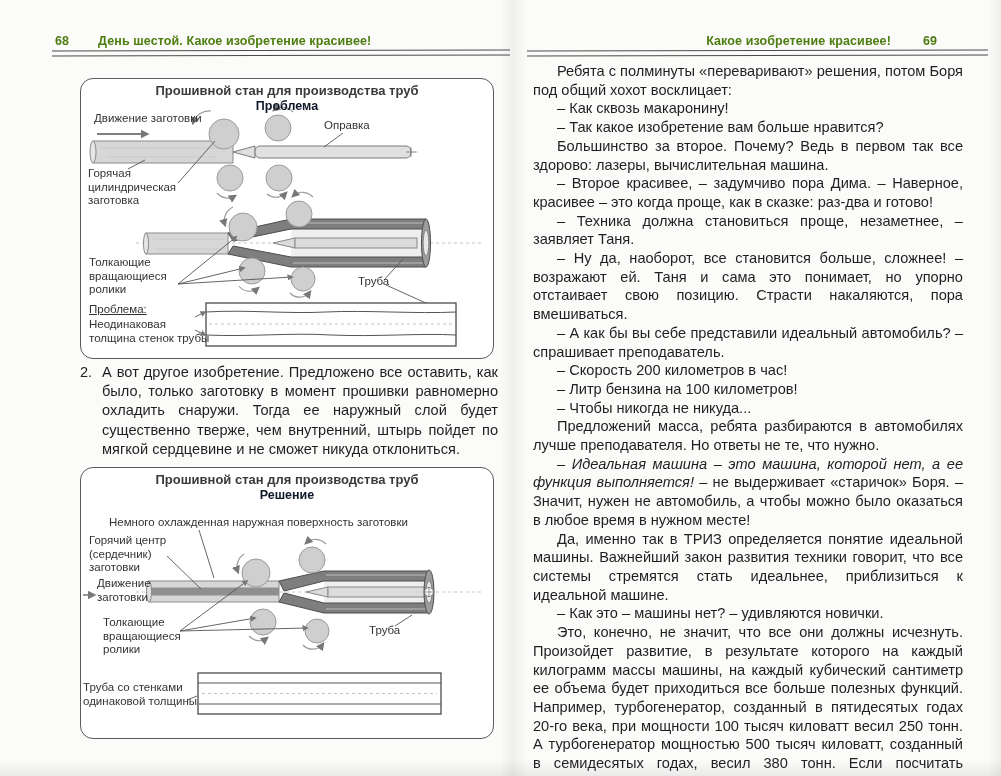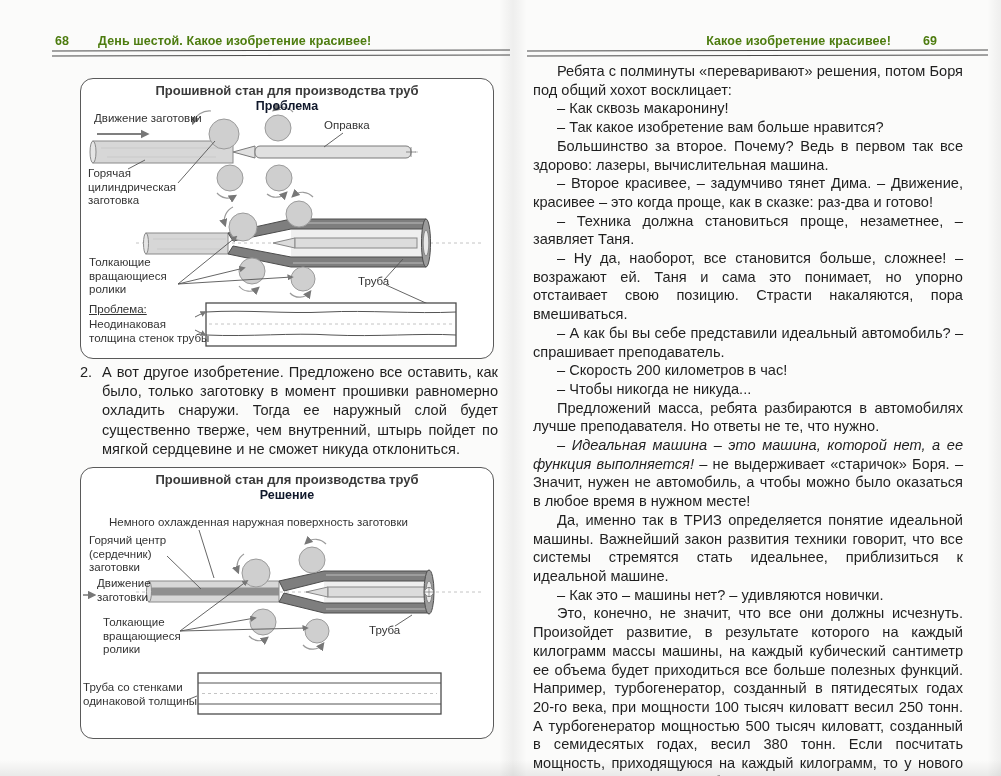--- a/index.html
+++ b/index.html
@@ -215,24 +215,25 @@
   <div class="dlabel" style="left:288px;top:156px;">Труба</div>
   <div class="dlabel" style="left:2px;top:213px;">Труба со стенками
 одинаковой толщины</div>
 </div>
 
 <div id="right-text">
     <p class="para"><span>Ребята с полминуты «переваривают» решения, потом Боря под общий хохот восклицает:</span></p>
     <p class="para"><span>– Как сквозь макаронину!</span></p>
     <p class="para"><span>– Так какое изобретение вам больше нравится?</span></p>
     <p class="para"><span>Большинство за второе. Почему? Ведь в первом так все здорово: лазеры, вычислительная машина.</span></p>
-    <p class="para"><span>– Второе красивее, – задумчиво тянет Дима. – Движение, красивее – это когда проще, как в сказке: раз-два и готово!</span></p>
+    <p class="para"><span>– Второе красивее, – задумчиво пора Дима. – Наверное, красивее – это когда проще, как в сказке: раз-два и готово!</span></p>
     <p class="para"><span>– Техника должна становиться проще, незаметнее, – заявляет Таня.</span></p>
     <p class="para"><span>– Ну да, наоборот, все становится больше, сложнее! – возражают ей. Таня и сама это понимает, но упорно отстаивает свою позицию. Страсти накаляются, пора вмешиваться.</span></p>
     <p class="para"><span>– А как бы вы себе представили идеальный автомобиль? – спрашивает преподаватель.</span></p>
     <p class="para"><span>– Скорость 200 километров в час!</span></p>
+    <p class="para"><span>– Литр бензина на 100 километров!</span></p>
     <p class="para"><span>– Чтобы никогда не никуда...</span></p>
     <p class="para"><span>Предложений масса, ребята разбираются в автомобилях лучше преподавателя. Но ответы не те, что нужно.</span></p>
     <p class="para"><span class="it">– Идеальная машина – это машина, которой нет, а ее функция выполняется!</span><span> – не выдерживает «старичок» Боря. – Значит, нужен не автомобиль, а чтобы можно было оказаться в любое время в нужном месте!</span></p>
     <p class="para"><span>Да, именно так в ТРИЗ определяется понятие идеальной машины. Важнейший закон развития техники говорит, что все системы стремятся стать идеальнее, приблизиться к идеальной машине.</span></p>
     <p class="para"><span>– Как это – машины нет? – удивляются новички.</span></p>
     <p class="para"><span>Это, конечно, не значит, что все они должны исчезнуть. Произойдет развитие, в результате которого на каждый килограмм массы машины, на каждый кубический сантиметр ее объема будет приходиться все больше полезных функций. Например, турбогенератор, созданный в пятидесятых годах 20-го века, при мощности 100 тысяч киловатт весил 250 тонн. А турбогенератор мощностью 500 тысяч киловатт, созданный в семидесятых годах, весил 380 тонн. Если посчитать мощность, приходящуюся на каждый килограмм, то у нового генератора она в 3,3 раза больше.</span></p>
   </div>
 
 </body></html>

